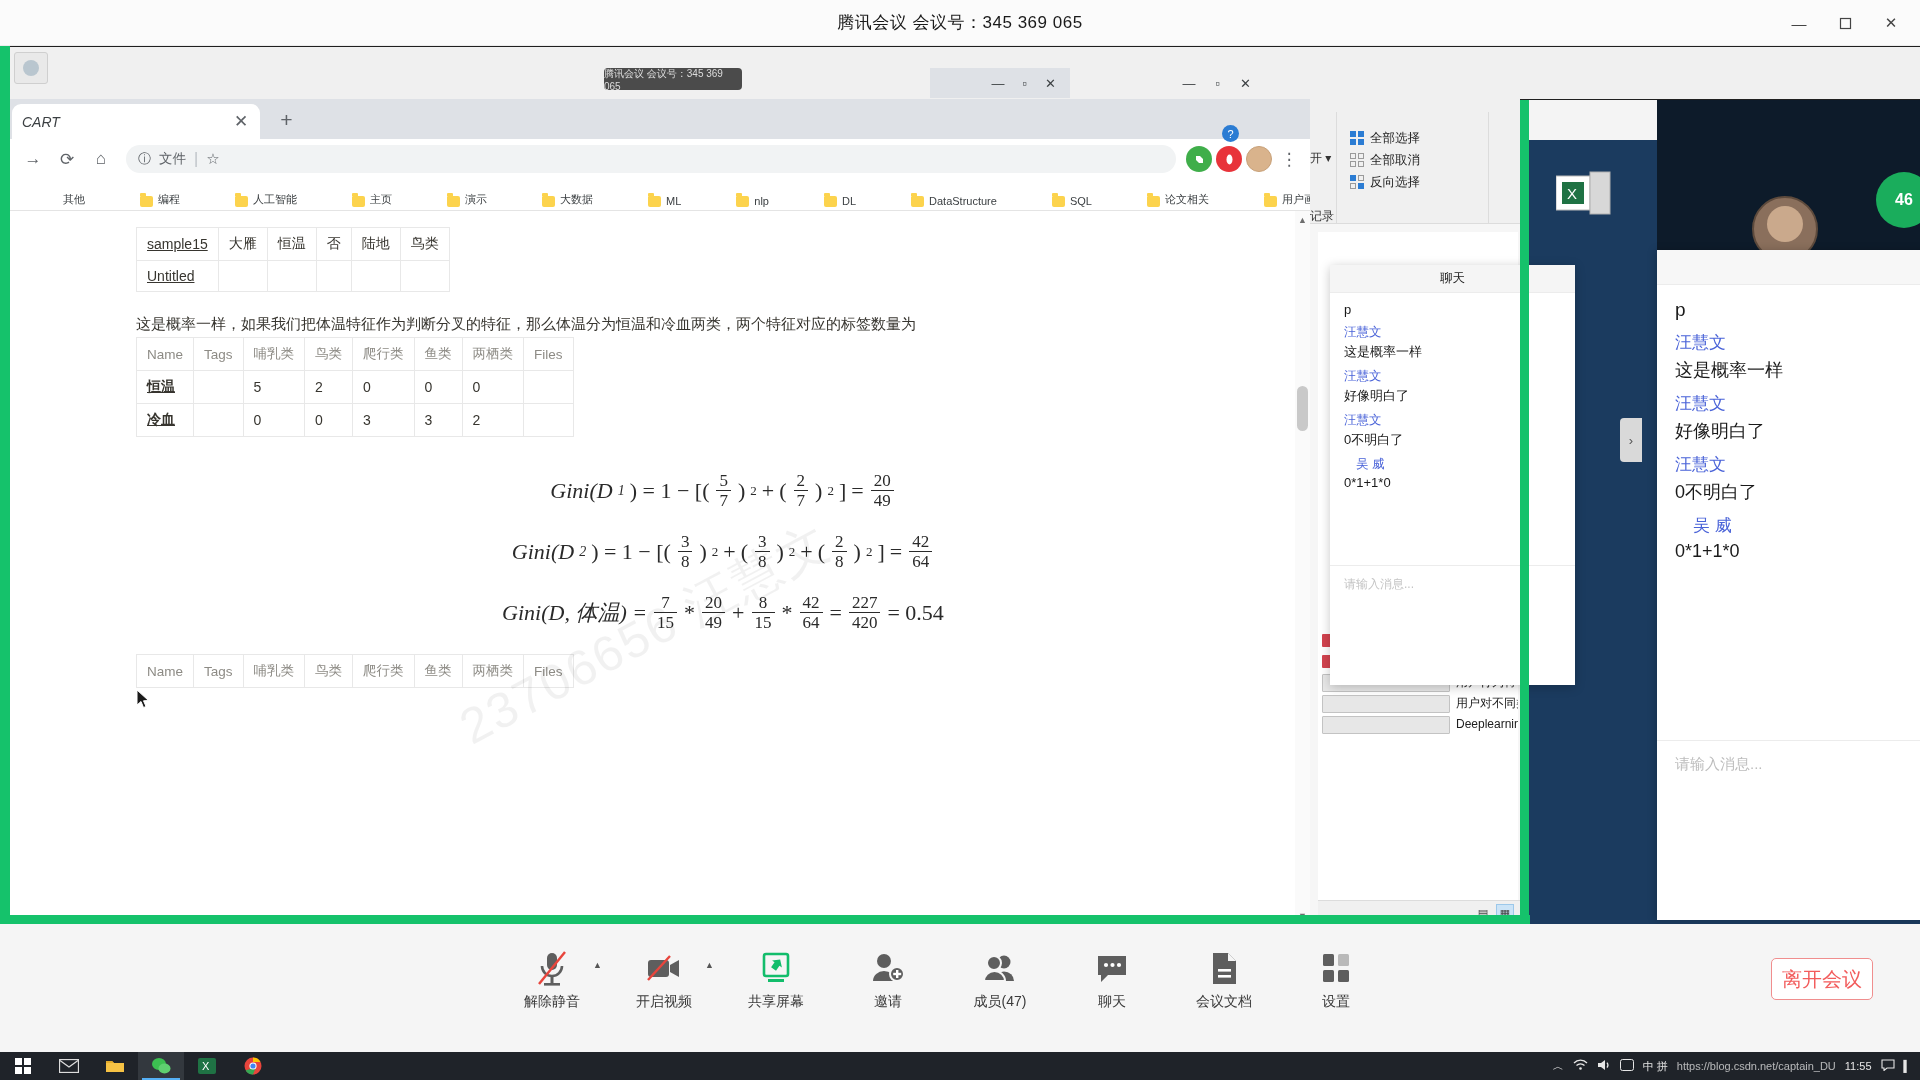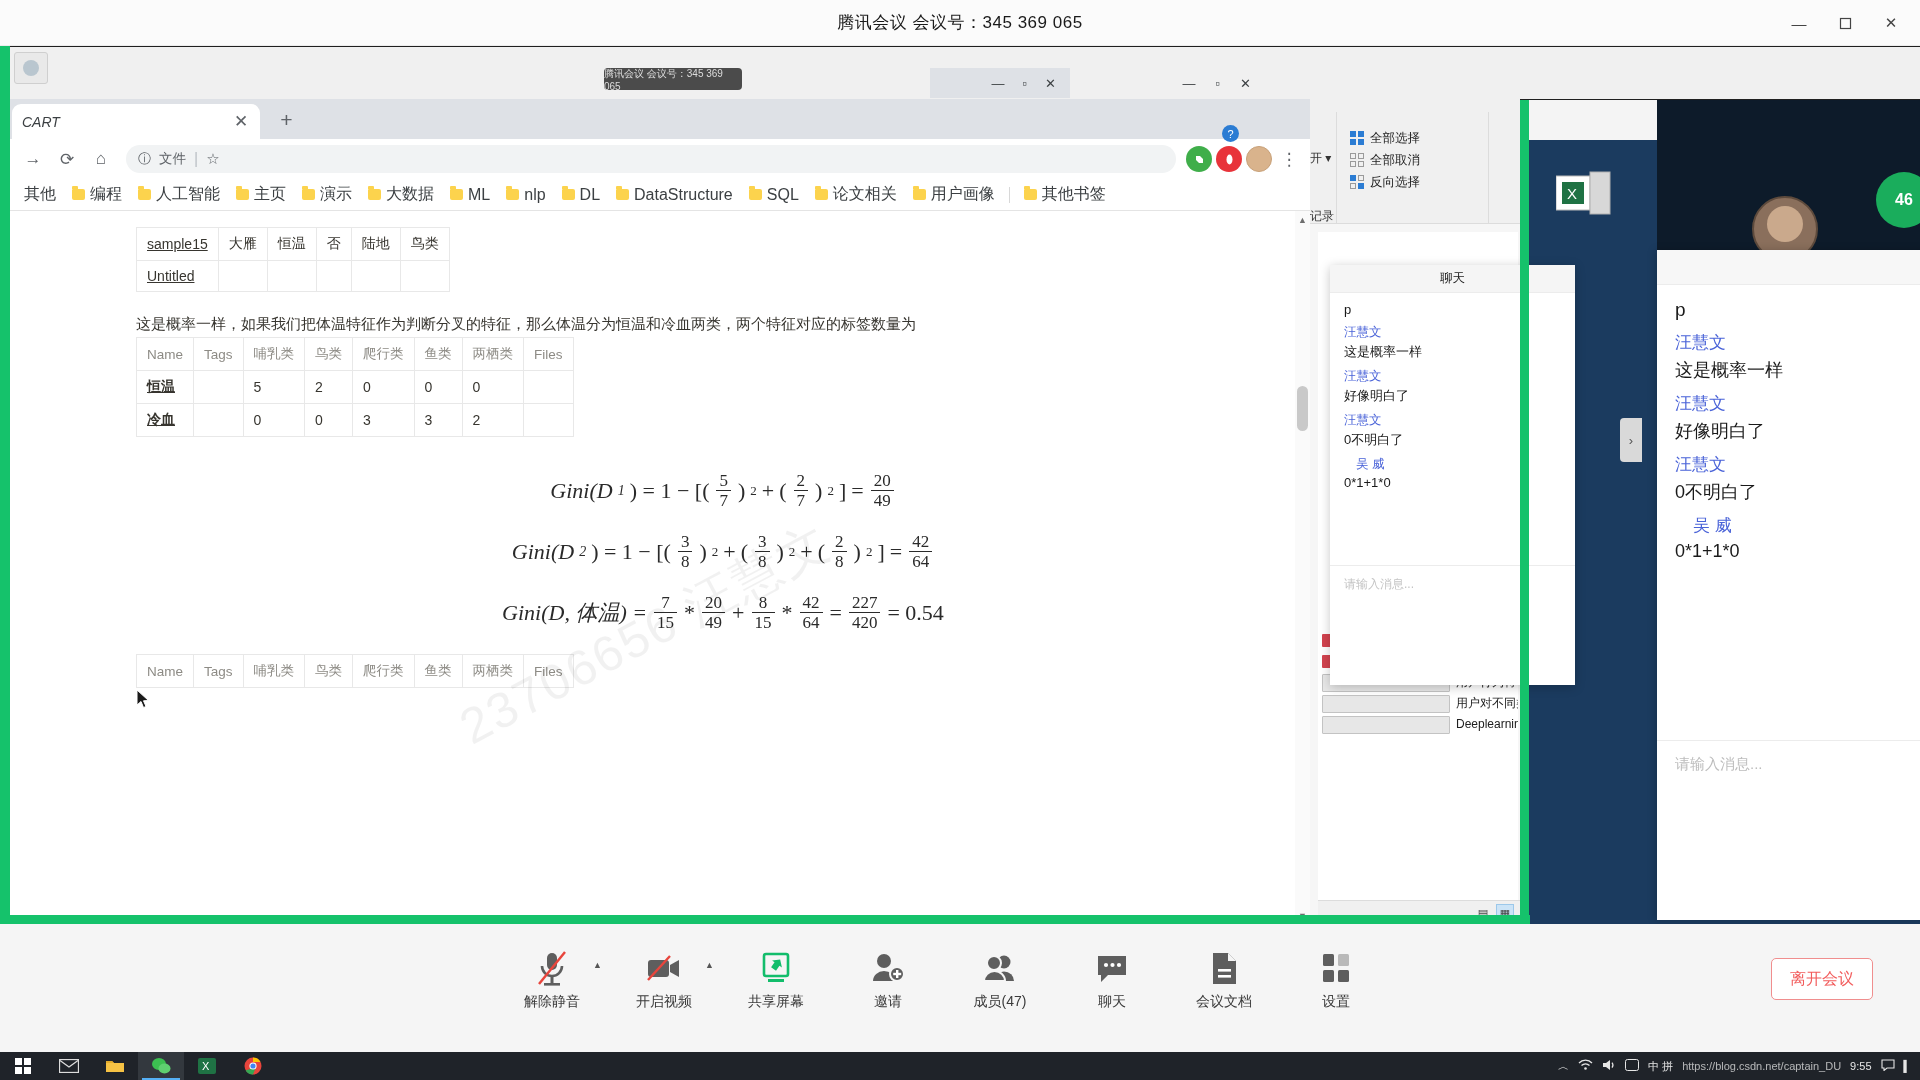--- a/index.html
+++ b/index.html
@@ -67,21 +67,21 @@
   .omnibox .sep { color: #bdc1c6; }
   .omnibox .url { font-size: 14px; color: #202124; flex: 1; }
   .omnibox .star { font-size: 15px; color: #5f6368; }
   .ext-ic { width: 26px; height: 26px; border-radius: 50%; display: flex; align-items: center; justify-content: center; font-size: 13px; color: #fff; }
   .ext-evernote { background: #3fae4a; }
   .ext-opera { background: #e8333a; }
   .ext-avatar { background: #d9b38c; border: 1px solid #c8a179; }
   .tb-menu { color: #5f6368; font-size: 17px; width: 26px; text-align: center; }
 
   .bookmarks { height: 32px; background: #fff; display: flex; align-items: center; padding: 0 6px; border-bottom: 1px solid #e4e4e4; }
-  .bm { display: flex; align-items: center; gap: 5px; padding: 0 8px; height: 24px; font-size: 16px; color: #3c4043; white-space: nowrap; }
+  .bm { display: flex; align-items: flex-end; gap: 5px; padding: 0 8px; height: 24px; font-size: 11px; color: #3c4043; white-space: nowrap; margin-left: 39px; }
   .bm-folder { width: 13px; height: 11px; background: #fcd34d; border-radius: 1px 2px 2px 2px; position: relative; flex: none; }
   .bm-folder::before { content:""; position: absolute; left: 0; top: -3px; width: 6px; height: 3px; background: #fcd34d; border-radius: 1px 1px 0 0; }
   .bm-div { width: 1px; height: 16px; background: #d8d8d8; margin: 0 6px; }
 
   
   .page { position: relative; height: 714px; background: #fff; overflow: hidden; }
   .doc { padding: 16px 0 0 126px; position: relative; }
   .ntable { border-collapse: collapse; margin-bottom: 0; }
   .ntable td, .ntable th {
     border: 1px solid #e8e8e8; padding: 7px 10px; font-size: 14px; color: #37352f;
@@ -187,21 +187,21 @@
   
   .ctrlbar { position: absolute; left: 0; top: 924px; width: 1920px; height: 128px; background: #f5f5f5; }
   .ctrls { position: absolute; left: 496px; top: 14px; display: flex; align-items: flex-start; gap: 0; }
   .ctrl { width: 112px; display: flex; flex-direction: column; align-items: center; gap: 5px; position: relative; }
   .ctrl .lbl { font-size: 14px; color: #3a3a3a; }
   .ctrl .ico { height: 50px; display: flex; align-items: flex-end; justify-content: center; }
   .caret { position: absolute; right: 6px; top: 22px; font-size: 9px; color: #555; }
   .leave-btn {
     position: absolute; right: 47px; top: 34px; width: 102px; height: 42px;
     border: 1px solid #f08e8e; border-radius: 5px; background: #fff; color: #f25c5c;
-    display: flex; align-items: center; justify-content: center; font-size: 16px;
+    display: flex; align-items: center; justify-content: center; font-size: 20px;
   }
 
   
   .taskbar { position: absolute; left: 0; top: 1052px; width: 1920px; height: 28px; background: #1f2329; display: flex; align-items: center; }
   .tb-start { width: 46px; height: 28px; display: flex; align-items: center; justify-content: center; }
   .tb-app { width: 46px; height: 28px; display: flex; align-items: center; justify-content: center; position: relative; }
   .tb-app.active { background: #33383e; }
   .tb-app.active::after { content:""; position: absolute; bottom: 0; left: 4px; right: 4px; height: 2px; background: #55b0f5; }
   .tray { margin-left: auto; display: flex; align-items: center; gap: 9px; padding-right: 8px; color: #e6e6e6; font-size: 11px; }
   .tray .clock { text-align: right; line-height: 13px; font-size: 11px; }
@@ -819,21 +819,21 @@
             <path d="M10 3.5 a4 4 0 0 1 0 5" fill="none" stroke="#e6e6e6" stroke-width="1.2"></path>
           </svg>
       </span>
       <span>
         <svg width="14" height="12" viewBox="0 0 14 12">
             <rect x=".5" y=".5" width="13" height="11" rx="2" fill="none" stroke="#e6e6e6" stroke-width="1"></rect>
           </svg>
       </span>
       <span>中 拼</span>
       <span style="opacity:.75;">https://blog.csdn.net/captain_DU</span>
-      <span class="clock">9:55</span>
+      <span class="clock">11:55</span>
       <span>
         <svg width="14" height="12" viewBox="0 0 14 12">
             <path d="M1 1 h12 v8 h-7 l-3 2.5 V9 H1 Z" fill="none" stroke="#e6e6e6" stroke-width="1.1"></path>
           </svg>
       </span>
       <span>▍</span>
     </div>
   </div>
 
 </div>

